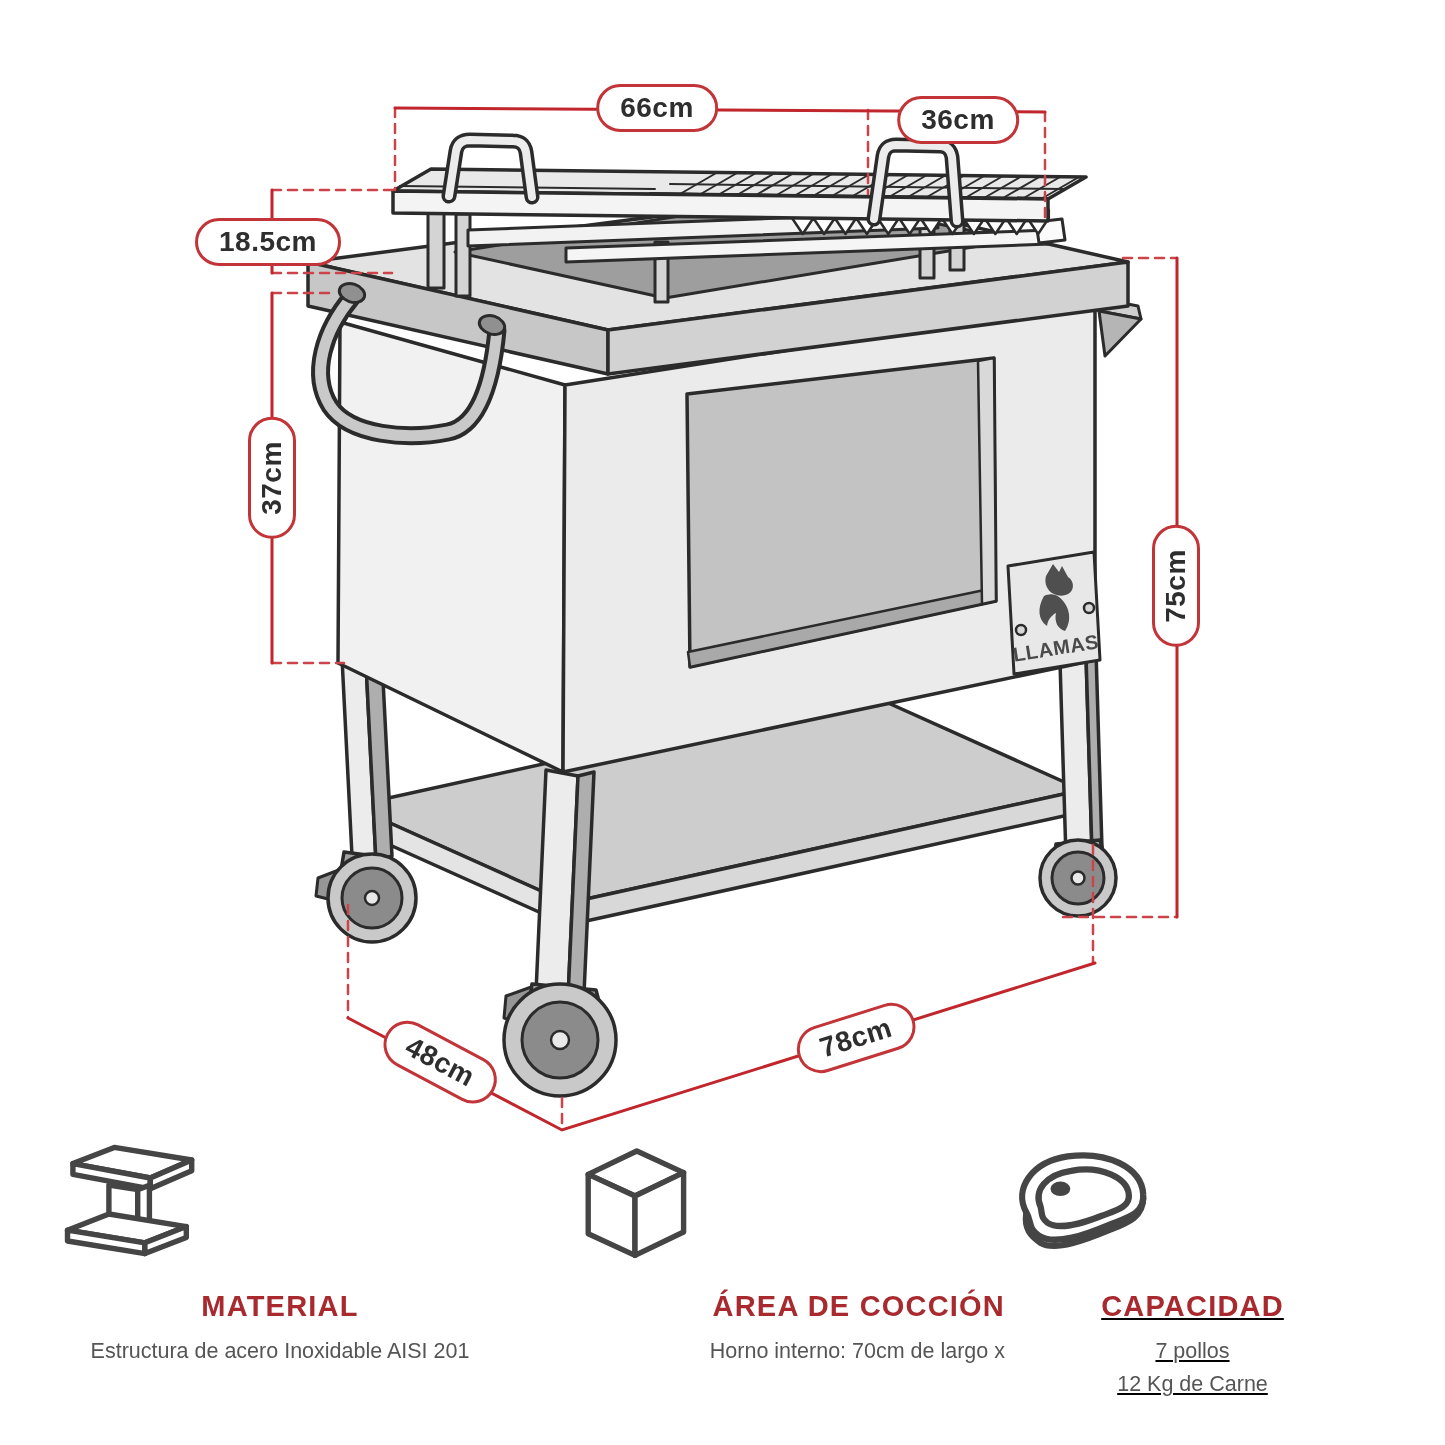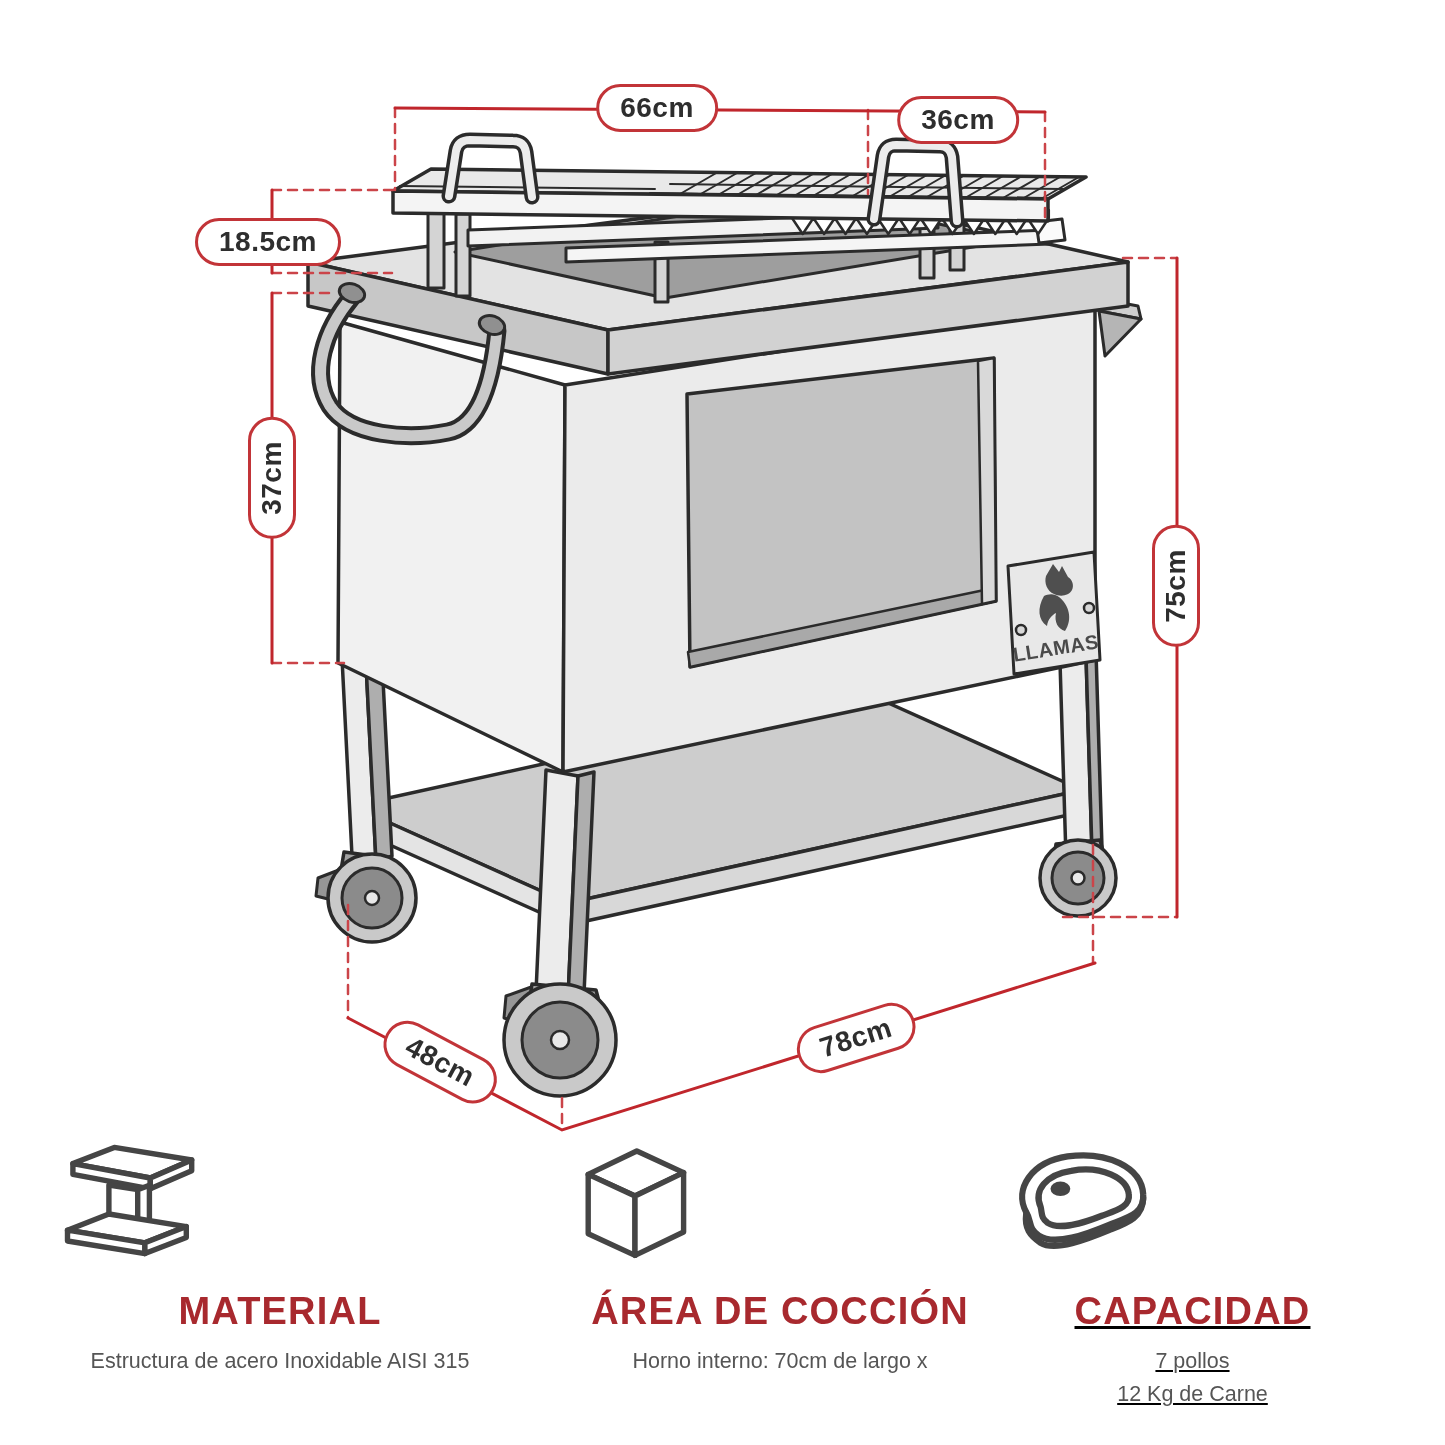--- a/index.html
+++ b/index.html
@@ -17,21 +17,21 @@
   }
   .stage svg{position:absolute;left:0;top:0;}
   .pill{
     position:absolute;display:flex;align-items:center;justify-content:center;
     background:#ffffff;border:3px solid var(--accent);border-radius:40px;
     height:42px;padding:0 21px;font-size:28px;font-weight:bold;color:#2e2e2e;
     letter-spacing:.5px;white-space:nowrap;
   }
   .spec{position:absolute;top:1142px;text-align:center;}
   .spec-icon{display:flex;align-items:flex-end;justify-content:center;height:126px;}
-  .spec-title{margin-top:22px;font-size:38px;font-weight:bold;color:var(--heading);letter-spacing:1.2px;}
+  .spec-title{margin-top:22px;font-size:29px;font-weight:bold;color:var(--heading);letter-spacing:1.2px;}
   .spec-lines{margin-top:12px;font-size:21.5px;color:var(--body-text);line-height:1.55;}
 </style>
 </head>
 <body>
 
 <div class="stage">
 
   <svg width="1445" height="1445" viewBox="0 0 1445 1445">
     <g stroke="#2b2b2b" stroke-width="3.5" stroke-linejoin="round" stroke-linecap="round" fill="none">
 
@@ -184,25 +184,25 @@
         <polygon points="102,40 148,20 148,32 102,52"></polygon>
         <polygon points="56,48 88,53 88,102 56,97"></polygon>
         <polygon points="88,53 101,48 101,97 88,102"></polygon>
         <polygon points="10,98 56,80 142,94 96,112"></polygon>
         <polygon points="10,98 96,112 96,124 10,110"></polygon>
         <polygon points="96,112 142,94 142,106 96,124"></polygon>
       </svg>
     </div>
     <div class="spec-title">MATERIAL</div>
     <div class="spec-lines">
-      <div>Estructura de acero Inoxidable AISI 315</div>
+      <div>Estructura de acero Inoxidable AISI 201</div>
     </div>
   </div>
 
-  <div class="spec" style="left:555px;width:450px;">
+  <div class="spec" style="left:555px;width:450px;text-align:right;">
     <div class="spec-icon">
       <svg width="160" height="126" viewBox="0 0 160 140" fill="#ffffff" stroke="#454545" stroke-width="6" stroke-linejoin="round" stroke-linecap="round">
         <polygon points="28,36 82,10 134,34 80,60"></polygon>
         <polygon points="28,36 80,60 80,126 28,102"></polygon>
         <polygon points="80,60 134,34 134,100 80,126"></polygon>
       </svg>
     </div>
     <div class="spec-title">ÁREA DE COCCIÓN</div>
     <div class="spec-lines">
       <div>Horno interno: 70cm de largo x</div>

